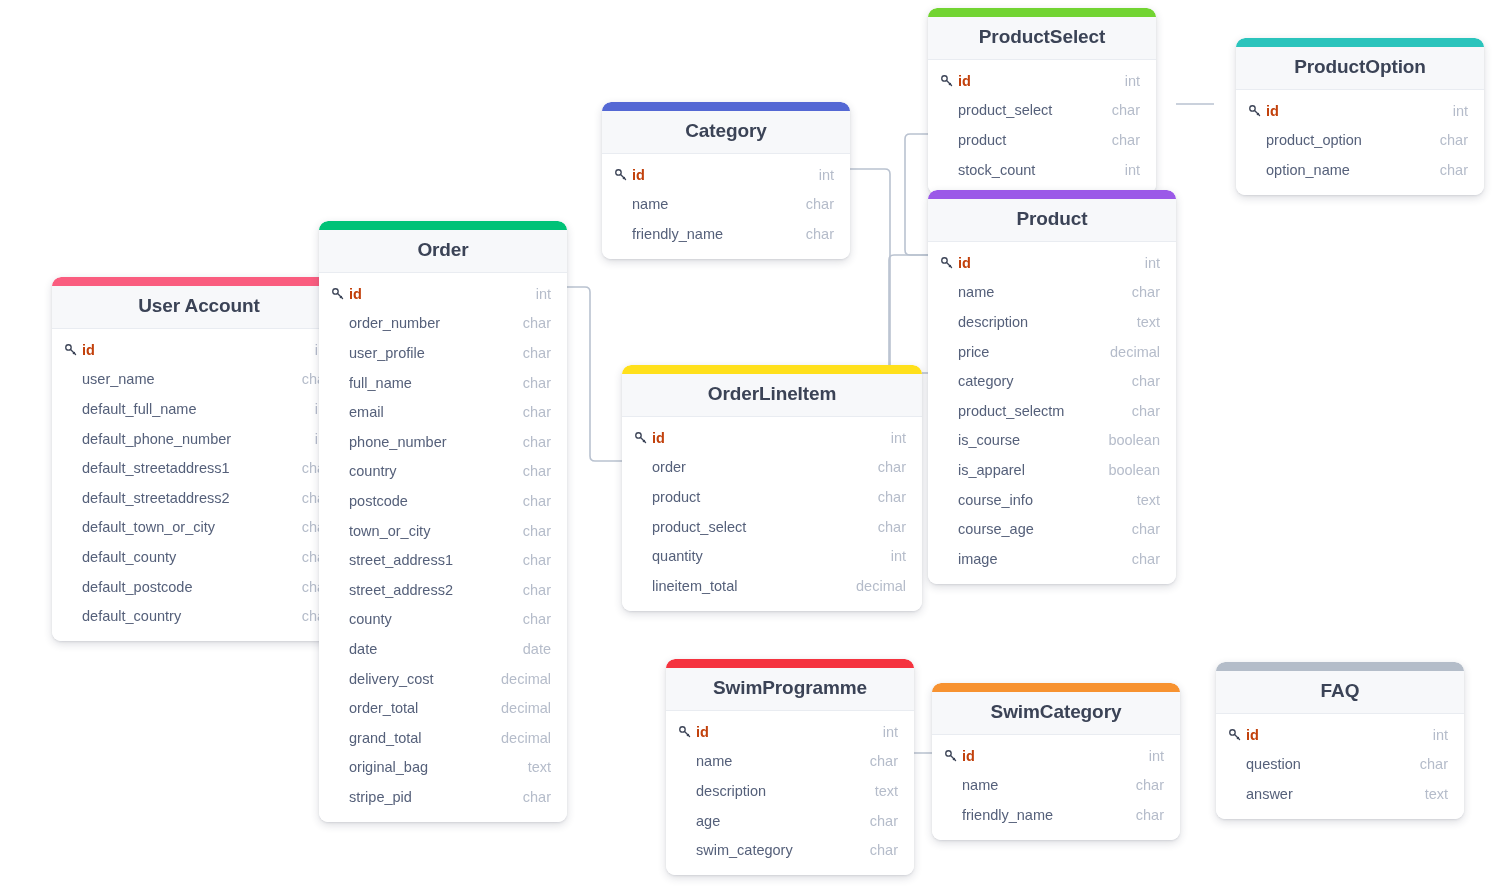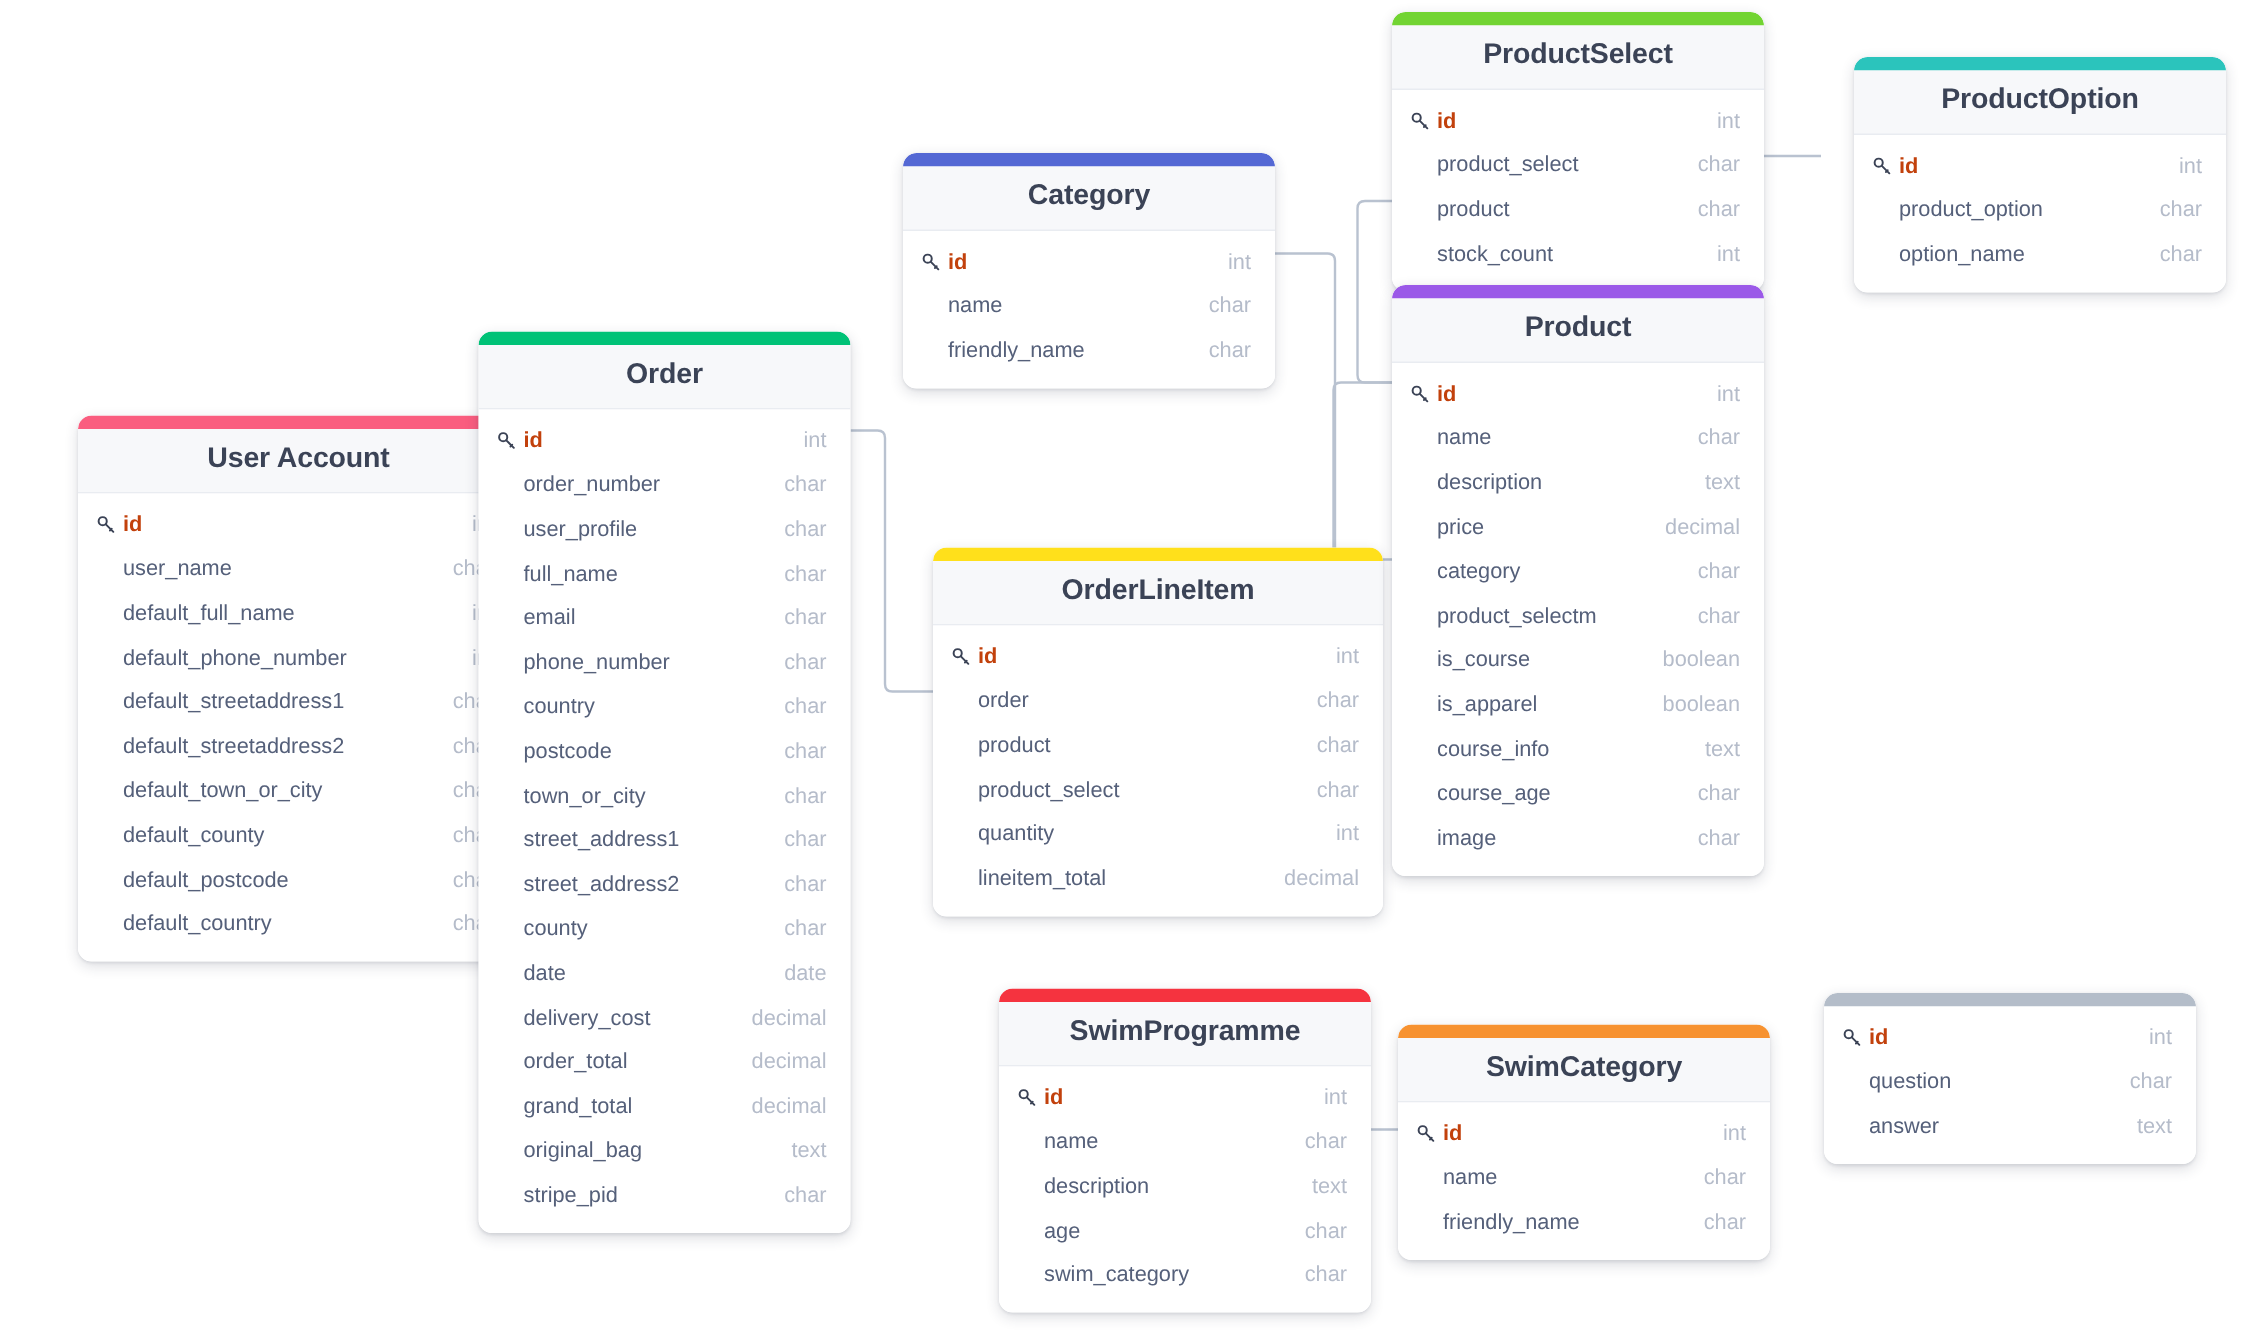--- a/index.html
+++ b/index.html
@@ -344,21 +344,21 @@
             <div class="field-name">quantity</div>
             <div class="field-type">int</div>
           </div>
           <div class="field-row">
             <div class="field-key-slot"></div>
             <div class="field-name">lineitem_total</div>
             <div class="field-type">decimal</div>
           </div>
         </div>
       </div>
-      <div class="entity" style="left: 928px; top: 8px; width: 248px;">
+      <div class="entity" style="left: 928px; top: 8px; width: 228px;">
         <div class="accent-bar" style="background: rgb(114, 212, 50);"></div>
         <div class="entity-header">
           <div class="entity-title">ProductSelect</div>
         </div>
         <div class="field-list">
           <div class="field-row is-pk">
             <div class="field-key-slot">
               <svg class="key-icon" viewBox="0 0 16 16" fill="none">
                 <circle cx="5.1" cy="5.1" r="3.1" stroke="#3b4356" stroke-width="1.5"></circle>
                 <path d="M7.5 7.5 L13.2 13.2" stroke="#3b4356" stroke-width="1.5" stroke-linecap="round"></path>
@@ -546,20 +546,23 @@
           </div>
           <div class="field-row">
             <div class="field-key-slot"></div>
             <div class="field-name">friendly_name</div>
             <div class="field-type">char</div>
           </div>
         </div>
       </div>
       <div class="entity" style="left: 1216px; top: 662px; width: 248px;">
         <div class="accent-bar" style="background: rgb(180, 189, 201);"></div>
+        <div class="entity-header">
+          <div class="entity-title">FAQ</div>
+        </div>
         <div class="field-list">
           <div class="field-row is-pk">
             <div class="field-key-slot">
               <svg class="key-icon" viewBox="0 0 16 16" fill="none">
                 <circle cx="5.1" cy="5.1" r="3.1" stroke="#3b4356" stroke-width="1.5"></circle>
                 <path d="M7.5 7.5 L13.2 13.2" stroke="#3b4356" stroke-width="1.5" stroke-linecap="round"></path>
                 <path d="M10.6 12.2 L12.0 10.8" stroke="#3b4356" stroke-width="1.4" stroke-linecap="round"></path>
               </svg>
             </div>
             <div class="field-name">id</div>

